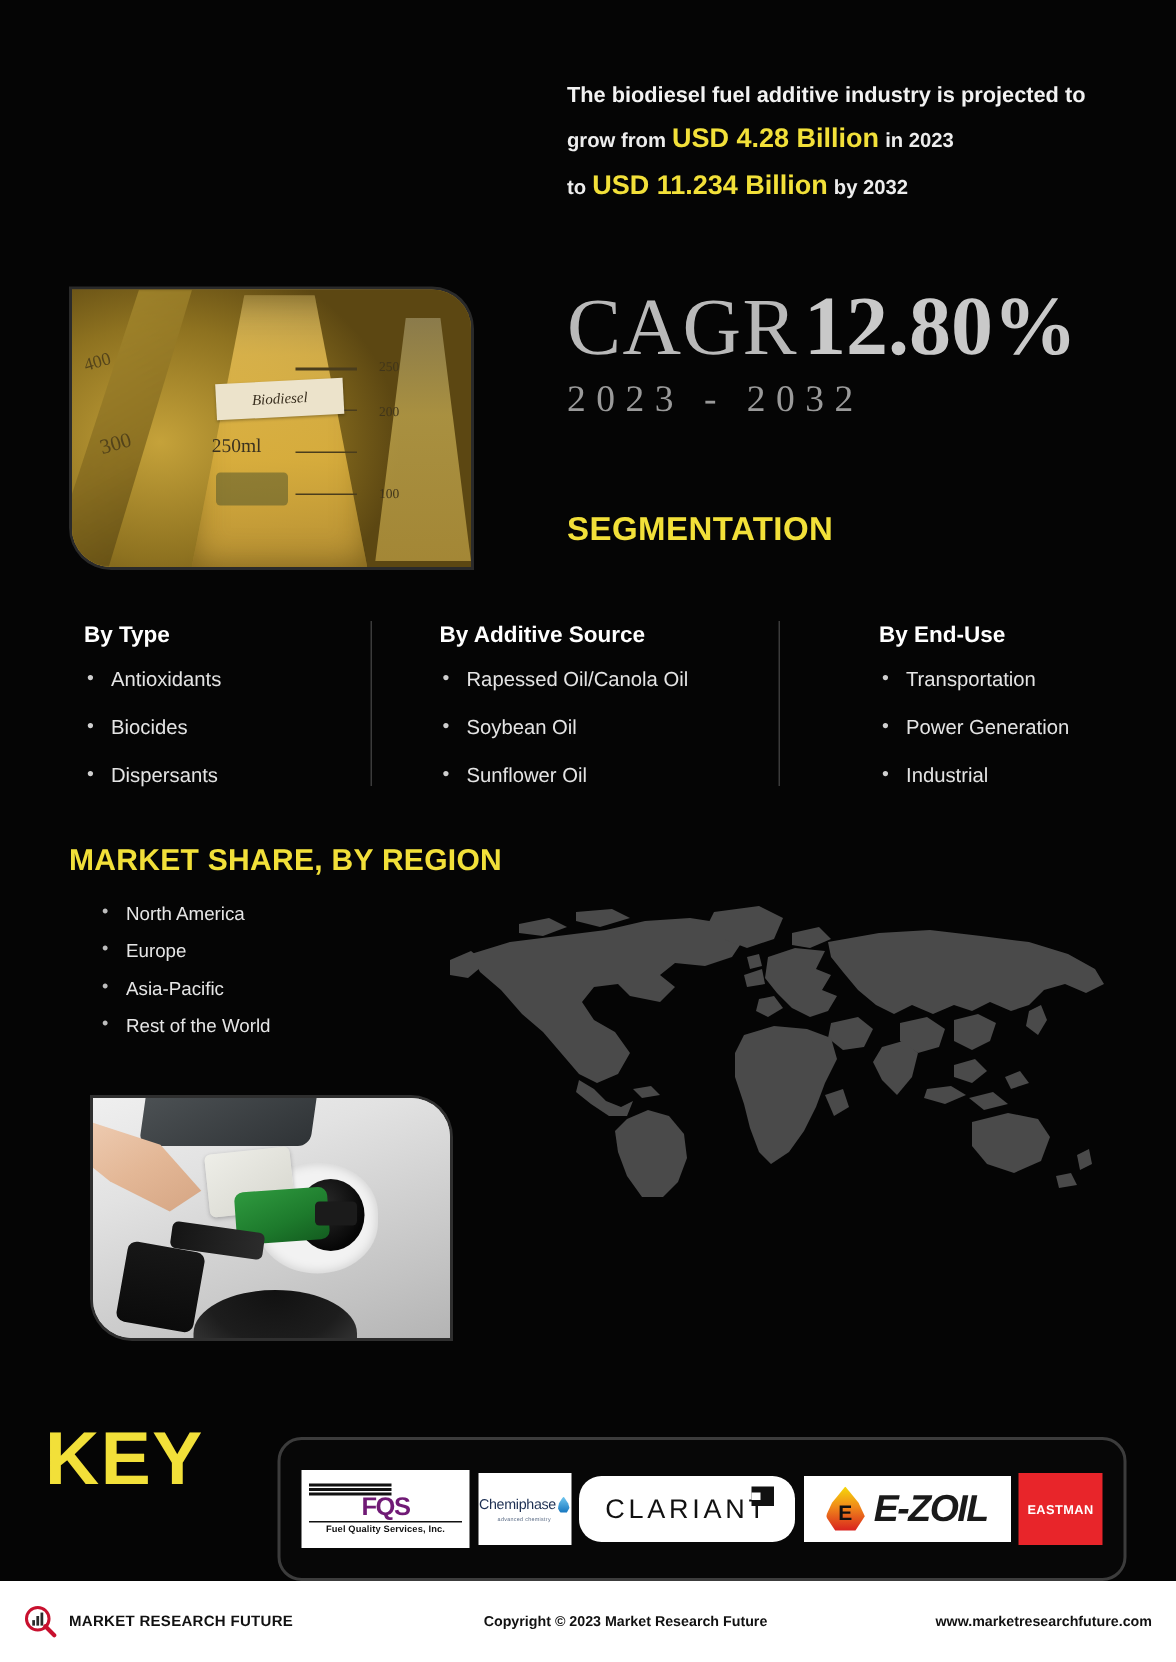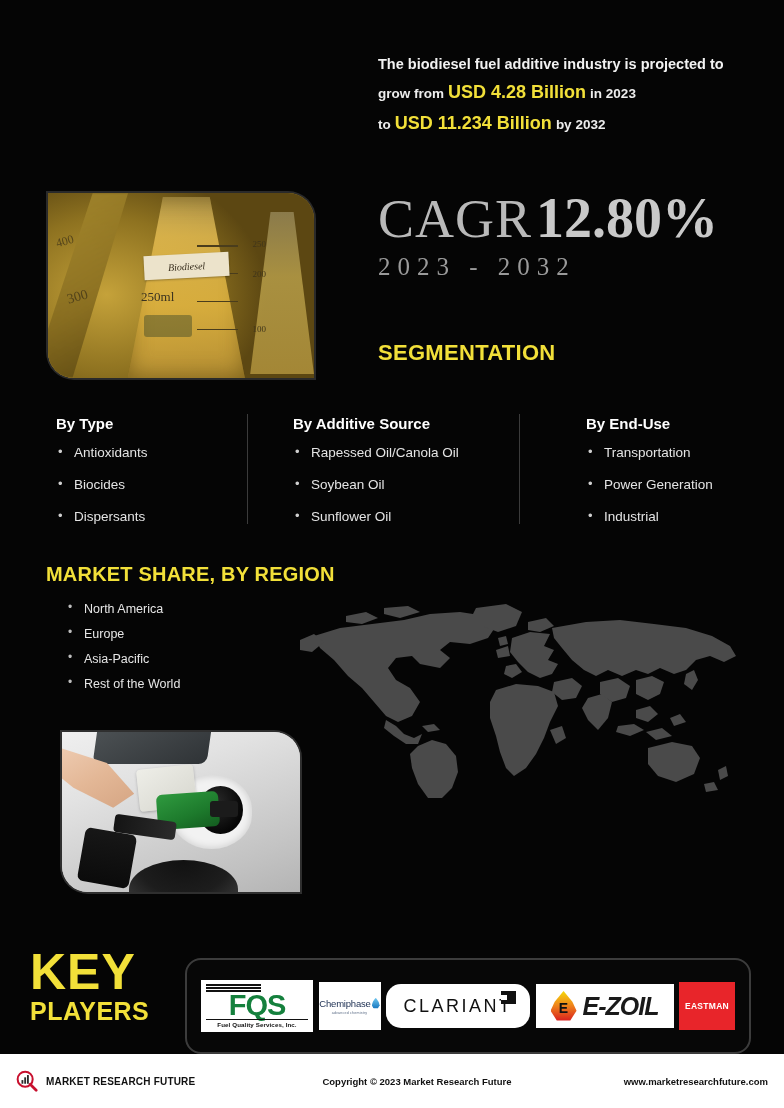--- a/index.html
+++ b/index.html
@@ -176,21 +176,21 @@
                justify-content:center; box-sizing:border-box; }
   .tile-fqs    { width:112px; height:52px; flex-direction:column; padding:4px 5px; }
   .tile-chemi  { width:62px;  height:48px; flex-direction:column; padding:4px; }
   .tile-clar   { width:144px; height:44px; position:relative;border-radius:15px; }
   .tile-ezoil  { width:138px; height:44px; gap:6px; }
   .tile-east   { width:56px;  height:48px; background:#e8252a; }
 
   .fqs-bars { width:100%; height:9px; position:relative; }
   .fqs-bars i { position:absolute; left:0; width:54%; height:1.6px; background:#111; }
   .fqs-main { font-family:"Liberation Sans", sans-serif; font-weight:700;
-              font-size:29px; color:#15803d; line-height:.9; letter-spacing:-1px;
+              font-size:17px; color:#701a75; line-height:.9; letter-spacing:-1px;
               margin:-1px 0 0 0; }
   .fqs-sub { font-size:6.2px; font-weight:700; color:#111; letter-spacing:.1px;
              border-top:1.4px solid #111; width:100%; text-align:center; padding-top:1px;
              margin-top:1px; }
 
   .chemi-row { display:flex; align-items:center; justify-content:center; gap:1px; }
   .chemi-name { font-family:"Liberation Sans", sans-serif; font-size:9.5px;
                 font-weight:400; color:#1d2f52; letter-spacing:-.2px; }
   .chemi-drop { width:8px; height:11px; background:linear-gradient(180deg,#6fc6ef,#1273bd);
                 border-radius:50% 50% 50% 50% / 72% 72% 28% 28%;
@@ -368,21 +368,20 @@
     <div class="pump-arm"></div>
     <div class="pump-nozzle"></div>
     <div class="pump-neck"></div>
     <div class="pump-handle"></div>
     <div class="pump-hose"></div>
     <div class="pump-lower"></div>
   </div>
 
   <div class="kp-block">
     <div class="kp-key">KEY</div>
-    <div class="kp-players">PLAYERS</div>
   </div>
 
   <div class="kp-panel">
 
     <div class="logo-tile tile-fqs">
       <div class="fqs-bars">
         <i style="top:0"></i>
           <i style="top:3px"></i>
           <i style="top:6px"></i>
       </div>

